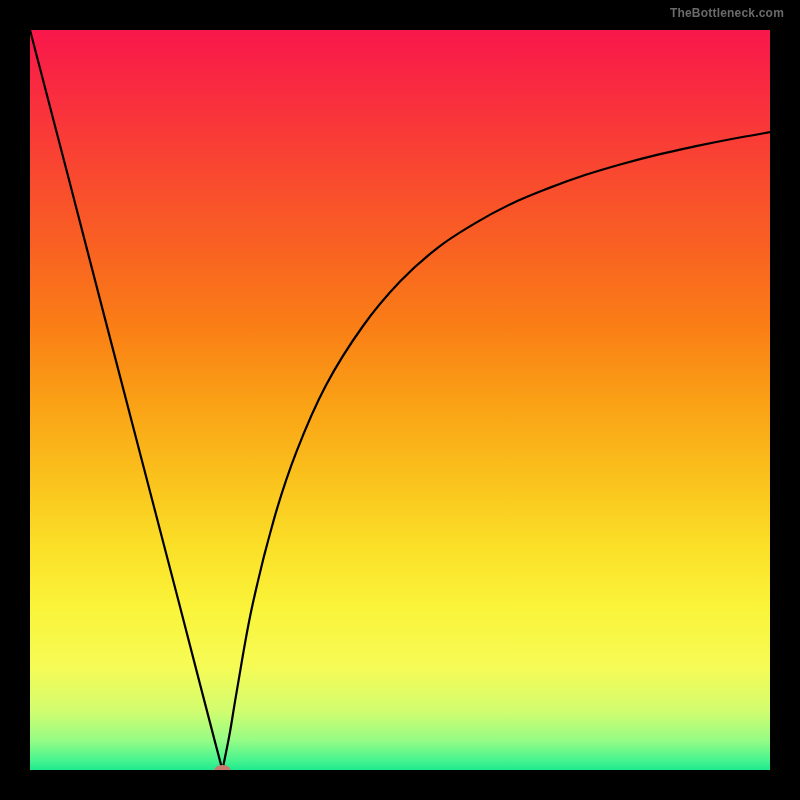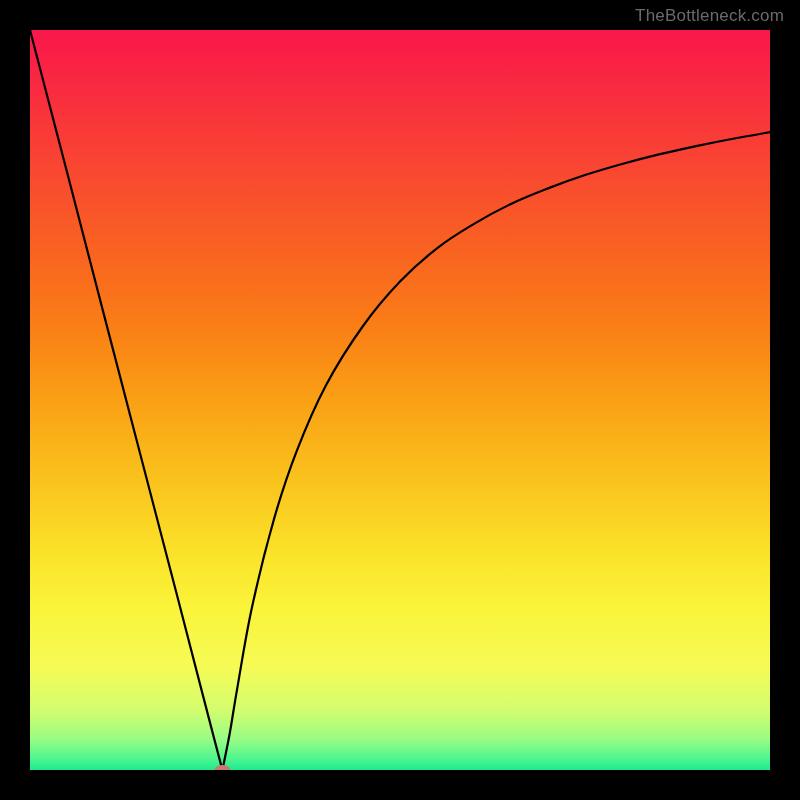--- a/index.html
+++ b/index.html
@@ -37,22 +37,22 @@
     left: 0;
     top: 0;
     width: 100%;
     height: 100%;
   }
   .watermark {
     position: absolute;
     top: 6px;
     right: 16px;
     color: #6a6a6a;
-    font-size: 17px;
-    font-weight: 400;
+    font-size: 12px;
+    font-weight: 700;
     letter-spacing: 0.2px;
     user-select: none;
   }
 </style>
 </head>
 <body>
 
 <div class="frame">
 
   <div class="plot-area">

